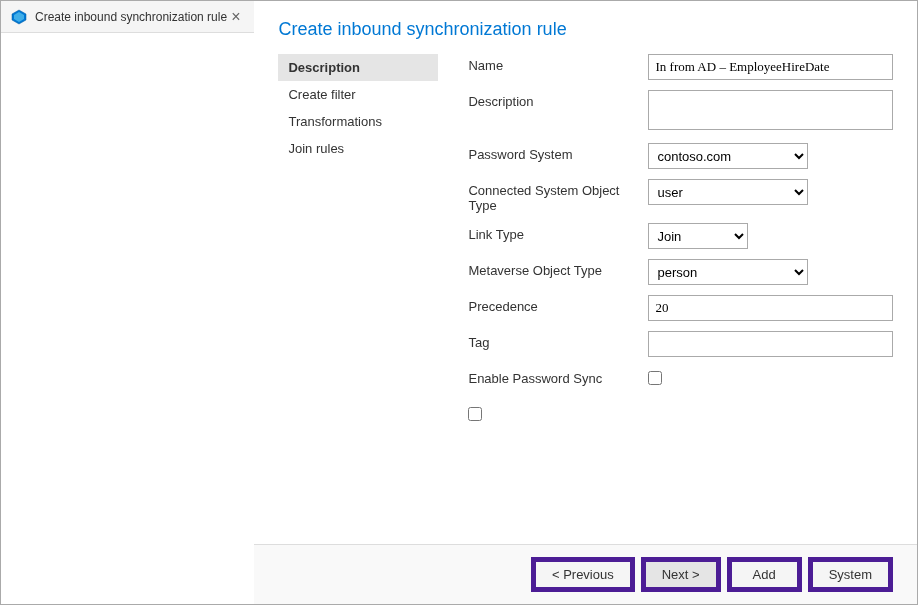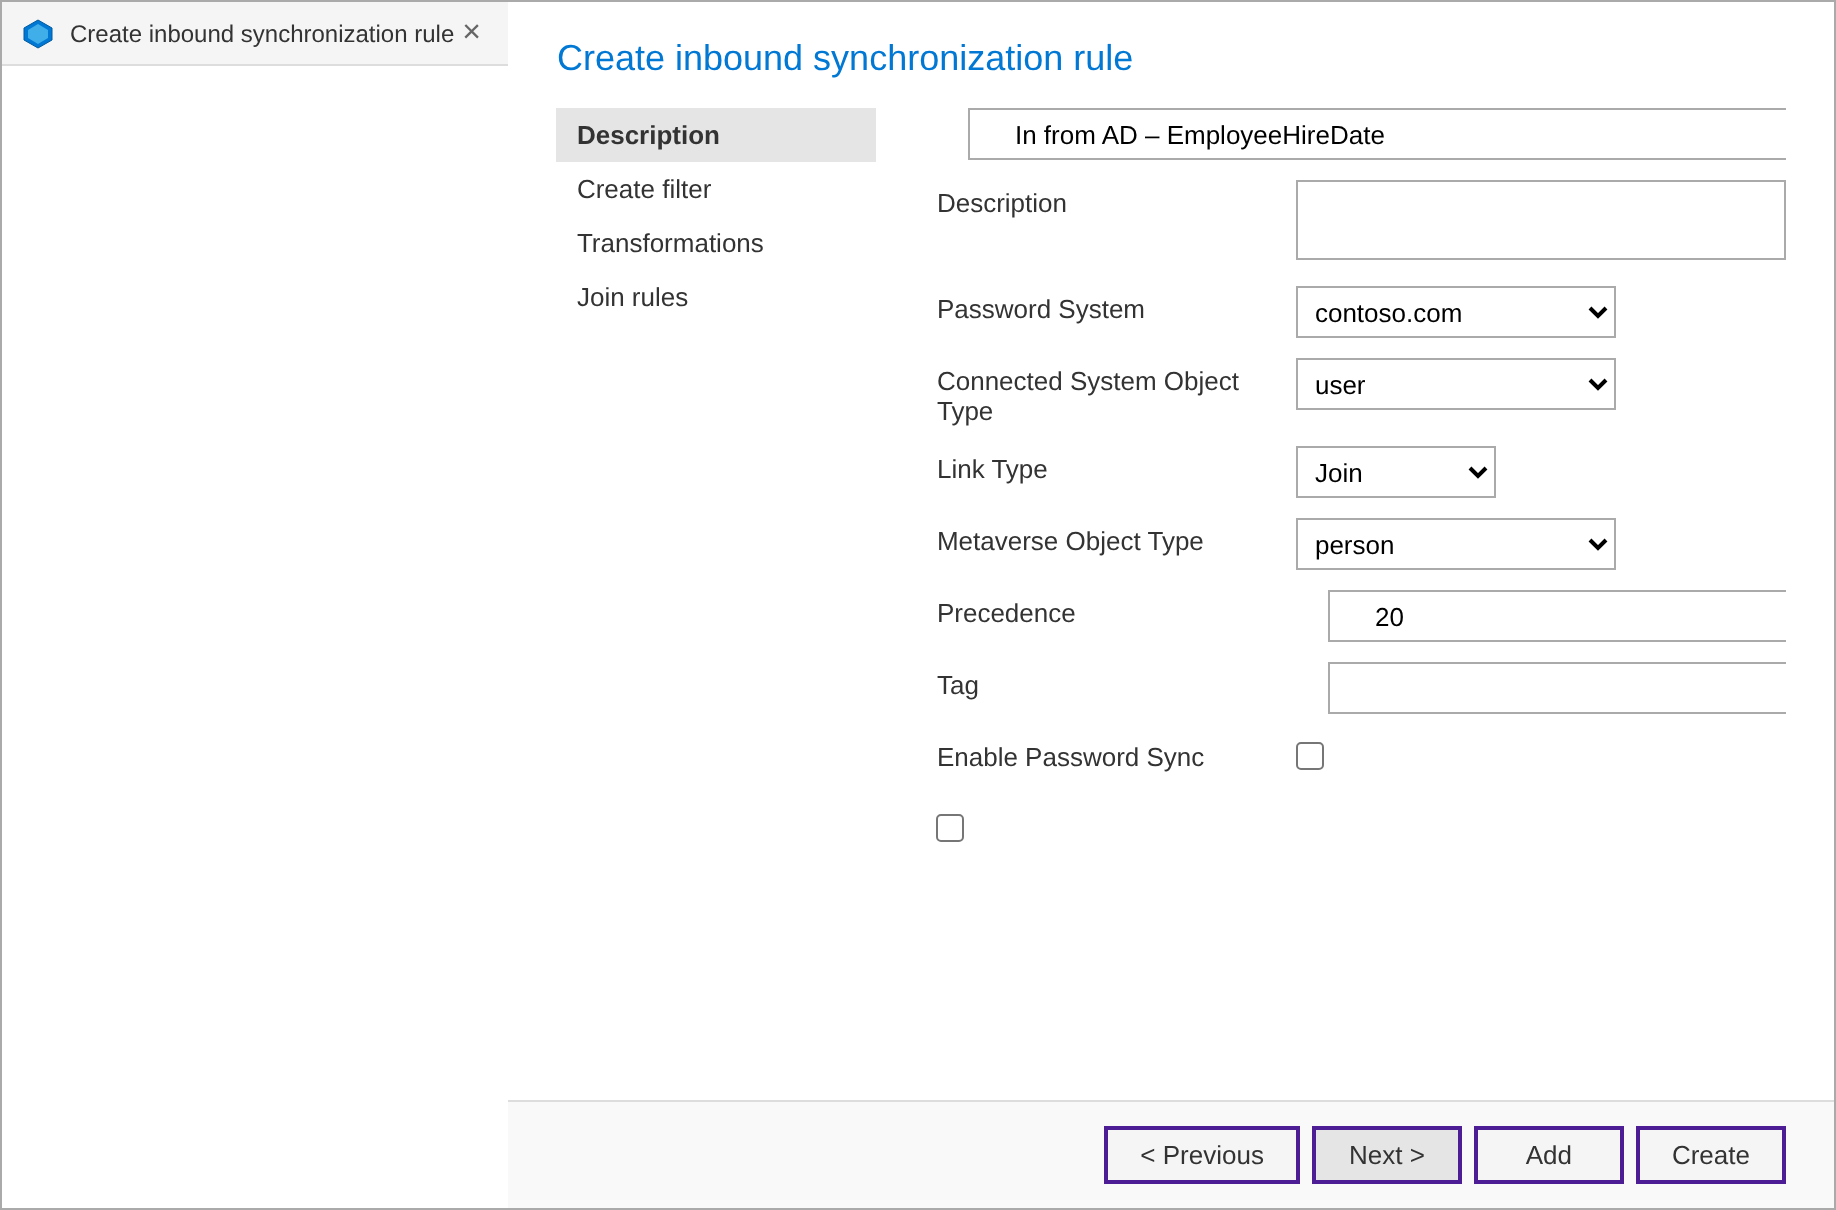--- a/index.html
+++ b/index.html
@@ -99,25 +99,24 @@
       color: #333;
       font-size: 13px;
     }
     .form-control-area {
       flex: 1;
     }
     input[type="text"] {
       width: 100%;
       height: 26px;
       border: 1px solid #aaa;
-      padding: 2px 22px;
-      font-size: 13px;
-      font-family: Liberation Sans, sans-serif;
+      padding: 2px 6px;
+      font-size: 13px;
+      font-family: Liberation Serif, serif;
       outline: none;
-      margin-left: 16px;
     }
     textarea.form-textarea {
       width: 100%;
       height: 40px;
       border: 1px solid #aaa;
       padding: 2px 6px;
       font-size: 13px;
       font-family: inherit;
       resize: none;
       outline: none;
@@ -149,21 +148,21 @@
       justify-content: flex-end;
       padding: 12px 24px;
       border-top: 1px solid #ddd;
       gap: 6px;
       background: #f9f9f9;
     }
     .btn {
       padding: 5px 16px;
       font-size: 13px;
       font-family: inherit;
-      border: 2px solid #4c1d95;
+      border: 5px solid #4c1d95;
       background: #f5f5f5;
       cursor: pointer;
       min-width: 75px;
       color: #333;
     }
     .btn-primary {
       background: #e5e5e5;
     }
   </style>
 </head>
@@ -196,20 +195,21 @@
           <span>Transformations</span>
         </div>
         <div class="sidebar-item">
           <span>Join rules</span>
         </div>
       </div>
 
       <div class="form-area">
 
         <div class="form-row">
+          <div class="form-label">Name</div>
           <div class="form-control-area">
             <input type="text" value="In from AD – EmployeeHireDate" style="">
           </div>
         </div>
 
         <div class="form-row">
           <div class="form-label">Description</div>
           <div class="form-control-area">
             <textarea class="form-textarea" style=""></textarea>
           </div>
@@ -278,16 +278,16 @@
           </div>
         </div>
 
       </div>
     </div>
 
     <div class="footer">
       <button class="btn">&lt; Previous</button>
       <button class="btn btn-primary">Next &gt;</button>
       <button class="btn">Add</button>
-      <button class="btn">Create</button>
+      <button class="btn">System</button>
     </div>
   </div>
 </div>
 
 </body></html>

